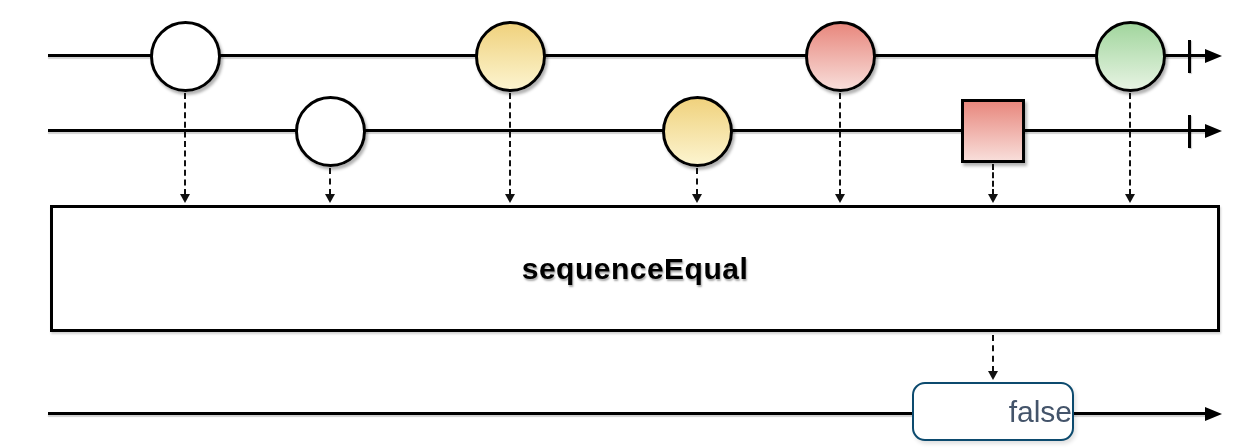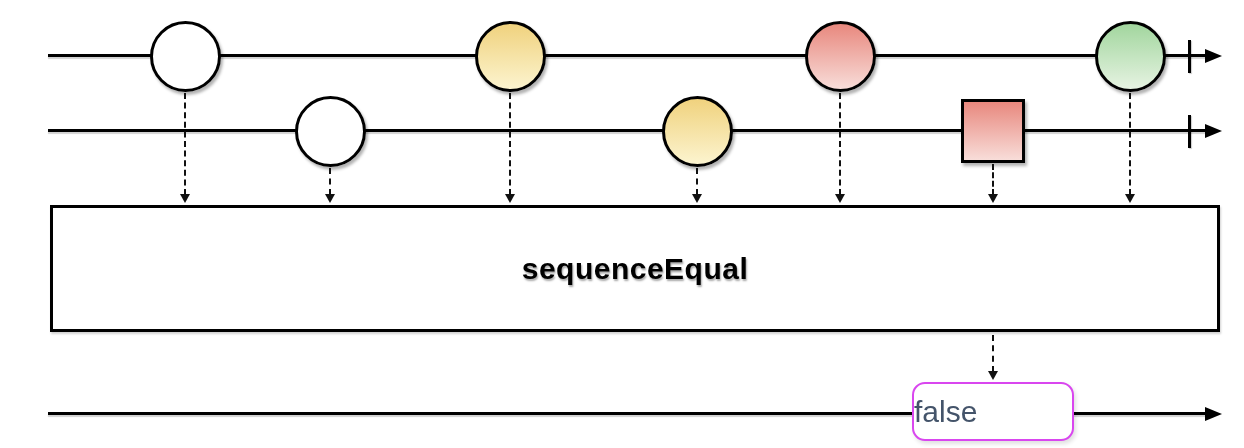--- a/index.html
+++ b/index.html
@@ -69,27 +69,27 @@
     font-size: 30px;
     font-weight: bold;
     color: #000;
     text-shadow: 1px 2px 2px rgba(0,0,0,0.35);
     letter-spacing: 0.5px;
   }
   .output-box {
     position: absolute;
     left: 912px; top: 382px;
     width: 158px; height: 55px;
-    border: 2px solid #d946ef;
+    border: 2px solid #0c4a6e;
     border-radius: 13px;
     background: #ffffff;
     box-shadow: 2px 3px 4px rgba(0,0,0,0.12);
     display: flex;
     align-items: center;
-    justify-content: flex-start;
+    justify-content: flex-end;
   }
   .output-label {
     font-size: 30px;
     color: #44546a;
   }
 </style>
 </head>
 <body>
 
 <div class="diagram">

